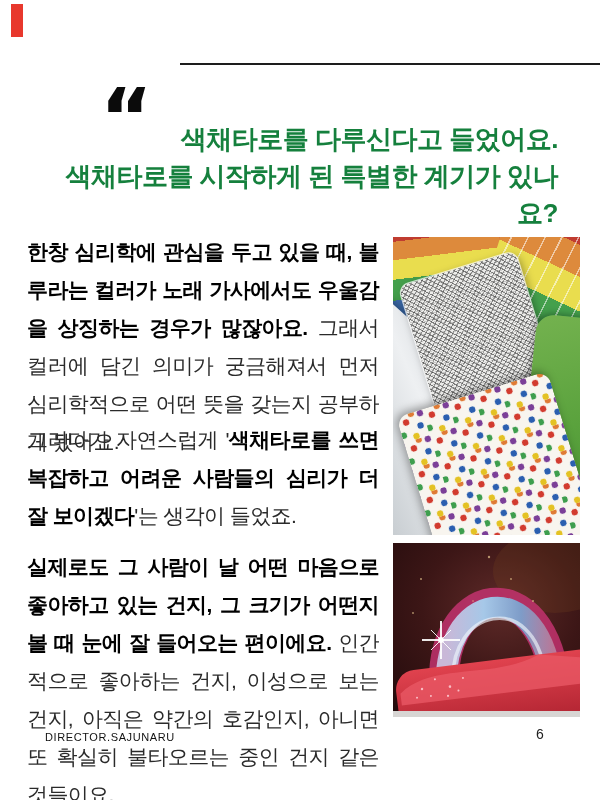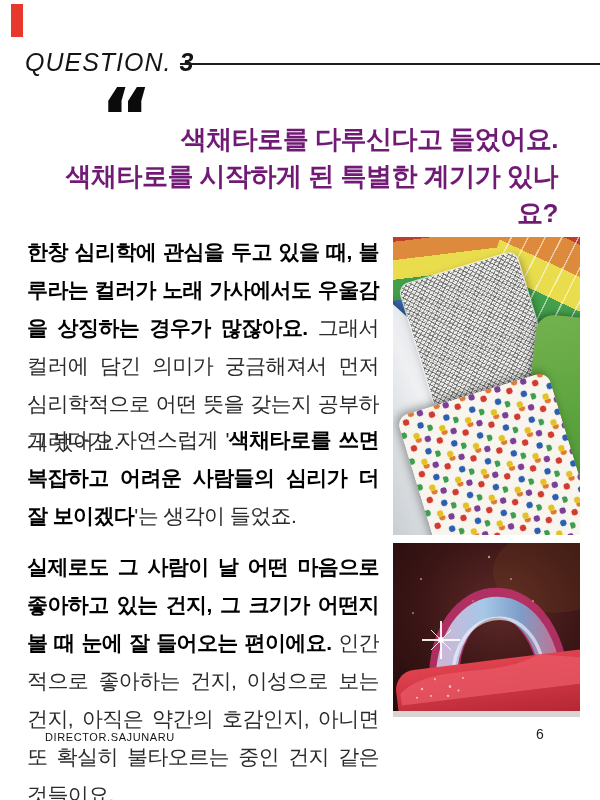--- a/index.html
+++ b/index.html
@@ -58,21 +58,21 @@
   }
   .question {
     position: absolute;
     left: 40px; top: 121px;
     width: 518px;
     text-align: right;
     font-size: 26px;
     line-height: 37px;
     font-weight: 800;
     letter-spacing: -0.5px;
-    color: #701a75;
+    color: #15803d;
   }
 
   
   .body-par {
     position: absolute;
     left: 27px;
     width: 352px;
     font-size: 21px;
     line-height: 38px;
     letter-spacing: -0.6px;
@@ -194,21 +194,20 @@
   }
 </style>
 </head>
 <body>
 
 <div class="page">
 
   <div class="accent-bar"></div>
 
   <div class="q-header">
-    <div class="q-title"><span>QUESTION.</span> <span class="q-num">3</span></div>
     <div class="q-rule"></div>
   </div>
 
   <div class="quote-mark">“</div>
 
   <h2 class="question"><span>색채타로를 다루신다고 들었어요.</span><br><span>색채타로를 시작하게 된 특별한 계기가 있나요?</span></h2>
 
   <p class="body-par p1"><span class="b">한창 심리학에 관심을 두고 있을 때, 블루라는 컬러가 노래 가사에서도 우울감을 상징하는 경우가 많잖아요.</span><span> 그래서 컬러에 담긴 의미가 궁금해져서 먼저 심리학적으로 어떤 뜻을 갖는지 공부하게 됐어요.</span></p>
 
   <p class="body-par p2"><span>그러다가 자연스럽게 '</span><span class="b">색채타로를 쓰면 복잡하고 어려운 사람들의 심리가 더 잘 보이겠다</span><span>'는 생각이 들었죠.</span></p>

